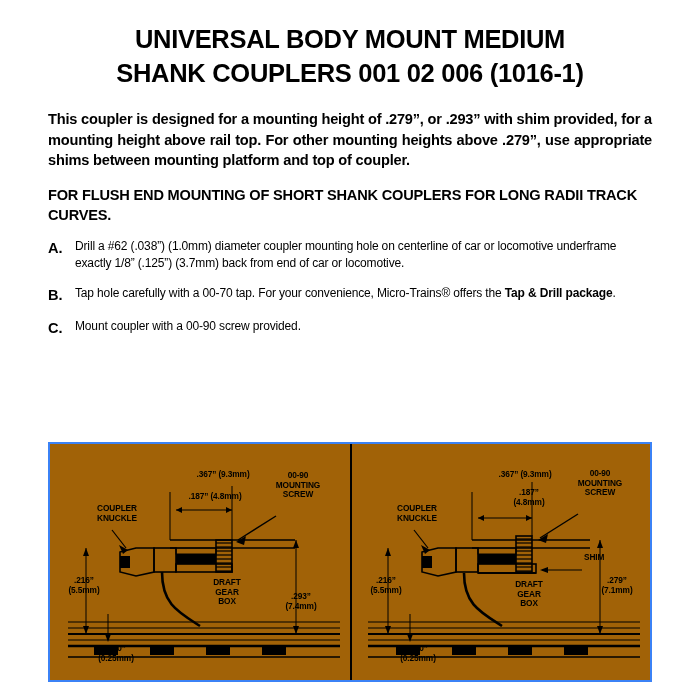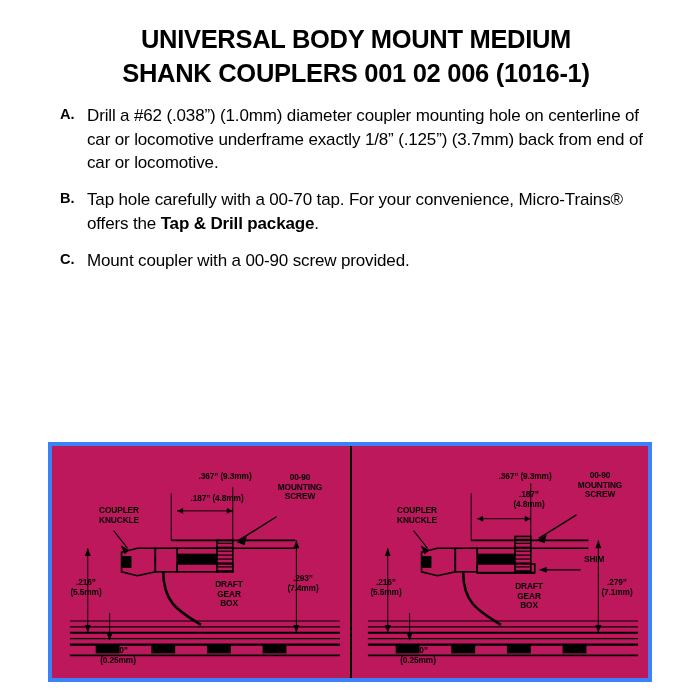--- a/index.html
+++ b/index.html
@@ -11,21 +11,21 @@
     height: 700px;
     background: #ffffff;
     font-family: "Liberation Sans", sans-serif;
     color: #000000;
     overflow: hidden;
   }
   .page {
     width: 700px;
     height: 700px;
     box-sizing: border-box;
-    padding: 22px 48px 0 60px;
+    padding: 22px 48px 0 48px;
     position: relative;
   }
   .title {
     text-align: center;
     font-weight: bold;
     font-size: 25.5px;
     letter-spacing: -0.3px;
     line-height: 1.35;
   }
   .title .line2 {
@@ -55,37 +55,37 @@
     margin-bottom: 13px;
   }
   .step-letter {
     font-weight: bold;
     font-size: 14.6px;
     width: 27px;
     flex: 0 0 27px;
     line-height: 1.4;
   }
   .step-text {
-    font-size: 17px;
+    font-size: 12px;
     line-height: 1.4;
     flex: 1 1 auto;
     letter-spacing: -0.15px;
   }
   .step-text b {
     font-weight: bold;
   }
   .figure-box {
     position: absolute;
     left: 48px;
     top: 442px;
     width: 604px;
     height: 240px;
-    border: 4px solid #3b82f6;
+    border: 2px solid #3b82f6;
     box-sizing: border-box;
-    background: #be185d;
+    background: #a16207;
   }
   .figure-divider {
     position: absolute;
     left: 50%;
     top: 0;
     width: 2px;
     height: 100%;
     background: #000;
   }
   .panel {
@@ -114,21 +114,23 @@
 </head>
 <body>
 
 <div class="page">
 
   <div class="title">
     <span>UNIVERSAL BODY MOUNT MEDIUM</span>
     <span class="line2">SHANK COUPLERS 001 02 006 (1016-1)</span>
   </div>
 
-
+  <div class="intro">This coupler is designed for a mounting height of .279”, or .293” with shim provided, for a mounting height above rail top. For other mounting heights above .279”, use appropriate shims between mounting platform and top of coupler.</div>
+
+  <div class="subhead">FOR FLUSH END MOUNTING OF SHORT SHANK COUPLERS FOR LONG RADII TRACK CURVES.</div>
 
   <div class="steps">
 
     <div class="step">
       <div class="step-letter">A.</div>
       <div class="step-text">Drill a #62 (.038”) (1.0mm) diameter coupler mounting hole on centerline of car or locomotive underframe exactly 1/8” (.125”) (3.7mm) back from end of car or locomotive.</div>
     </div>
 
     <div class="step">
       <div class="step-letter">B.</div>
@@ -218,21 +220,21 @@
       <div class="lbl center" style="left:212px; top:27px; width:72px;">00-90
 MOUNTING
 SCREW</div>
       <div class="lbl center" style="left:30px; top:60px; width:74px;">COUPLER
 KNUCKLE</div>
       <div class="lbl center" style="left:150px; top:134px; width:54px;">DRAFT
 GEAR
 BOX</div>
       <div class="lbl center" style="left:6px; top:132px; width:56px;">.216”
 (5.5mm)</div>
-      <div class="lbl center" style="left:222px; top:128px; width:58px;">.293”
+      <div class="lbl center" style="left:222px; top:148px; width:58px;">.293”
 (7.4mm)</div>
       <div class="lbl center" style="left:36px; top:200px; width:60px;">.010”
 (0.25mm)</div>
     </div>
 
     <div class="panel right">
       <svg class="diagram" viewBox="0 0 300 236" preserveAspectRatio="none">
         <line x1="122" y1="96" x2="240" y2="96" stroke="#000" stroke-width="1.6"></line>
         <line x1="122" y1="104" x2="240" y2="104" stroke="#000" stroke-width="1.6"></line>
         <rect x="106" y="104" width="22" height="24" fill="none" stroke="#000" stroke-width="1.6"></rect>

